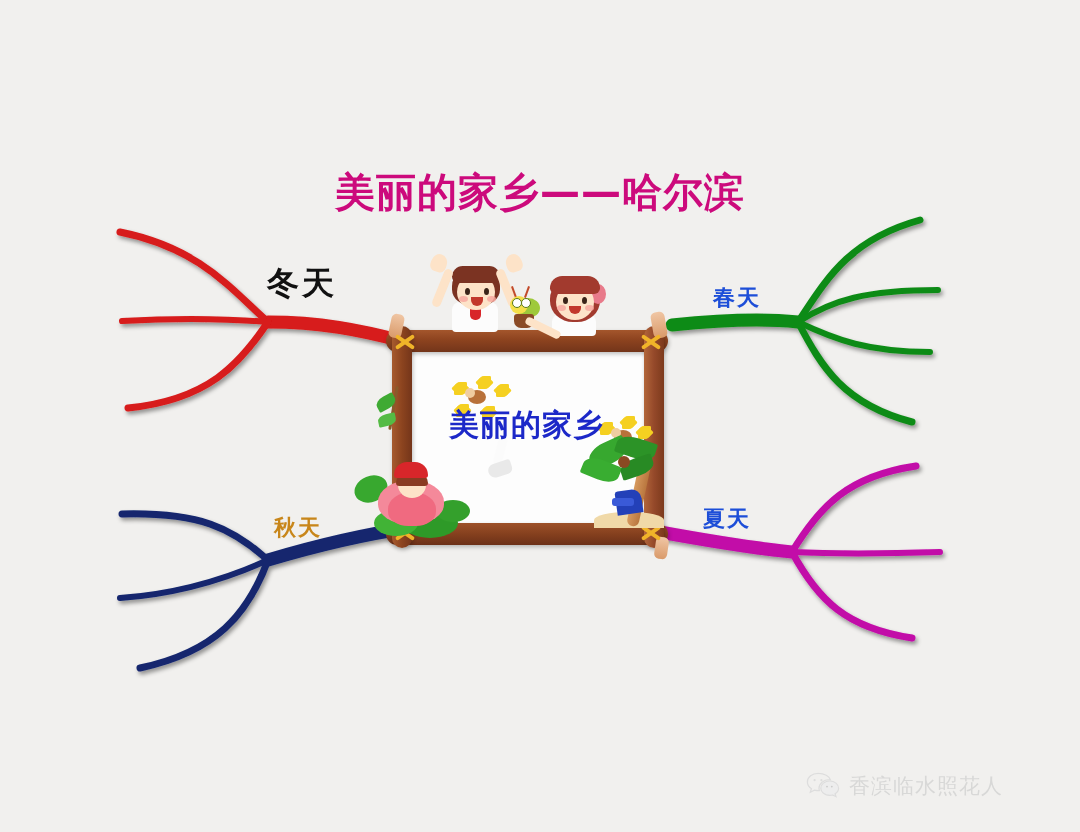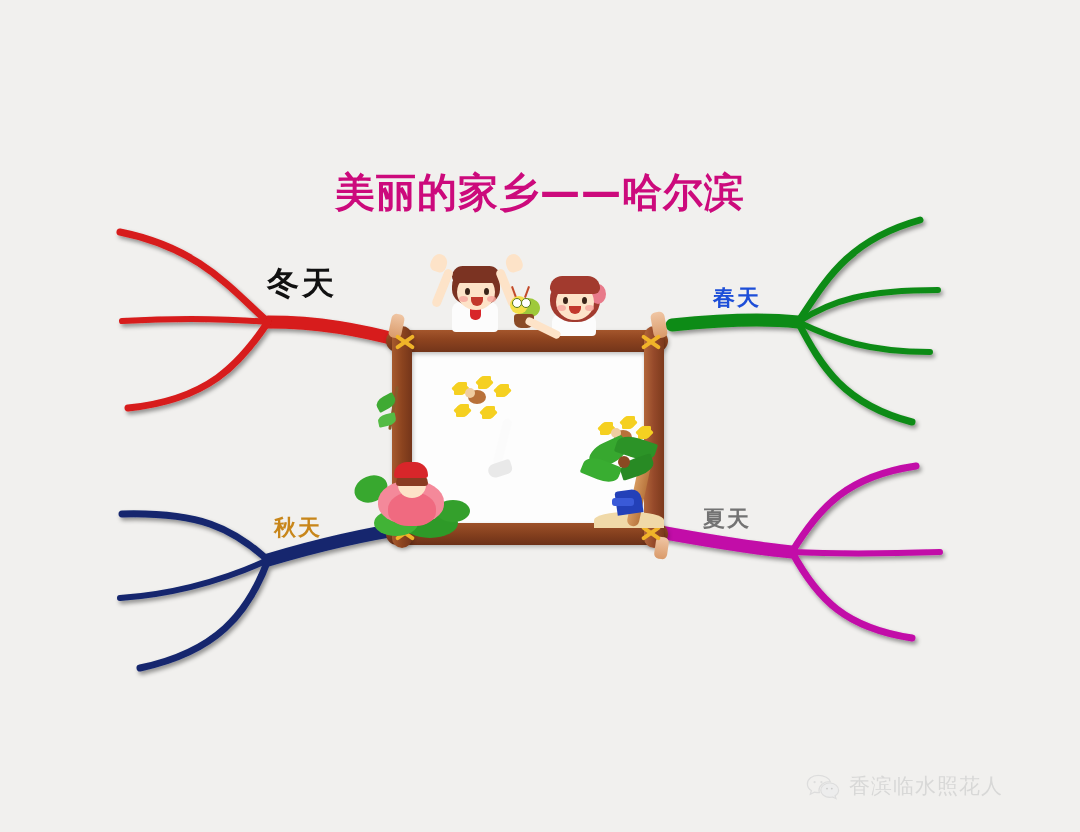--- a/index.html
+++ b/index.html
@@ -57,21 +57,21 @@
     font-size: 22px;
     font-weight: bold;
     color: #c8861a;
     letter-spacing: 2px;
   }
   #label-summer {
     left: 703px;
     top: 504px;
     font-size: 22px;
     font-weight: bold;
-    color: #737373;
+    color: #1d4ed8;
     letter-spacing: 2px;
   }
   #center-text {
     left: 449px;
     top: 405px;
     font-size: 30px;
     font-weight: bold;
     color: #1c28c8;
     letter-spacing: 1px;
     z-index: 40;
@@ -260,21 +260,21 @@
   #sprig-stem { position:absolute; left: 16px; top: 0px; width: 3px; height: 44px; background:#8a5a2a; border-radius:2px; transform: rotate(10deg); }
   #sprig-leaf1 { position:absolute; left: 0px; top: 10px; width: 20px; height: 13px; background:#3faa33; border-radius: 50% 8% 50% 8%; transform: rotate(-28deg); }
   #sprig-leaf2 { position:absolute; left: 2px; top: 28px; width: 18px; height: 12px; background:#55bb44; border-radius: 50% 8% 50% 8%; transform: rotate(-12deg); }
 
   
   #watermark {
     position: absolute;
     left: 806px;
     top: 772px;
     display: flex;
-    align-items: flex-end;
+    align-items: flex-start;
     gap: 9px;
     opacity: 0.92;
   }
   #wechat-icon { width: 34px; height: 26px; }
   #watermark-text {
     font-size: 21px;
     color: #d6d6d6;
     letter-spacing: 1px;
     font-family: "DejaVu Sans", "Liberation Sans", sans-serif;
   }
@@ -445,20 +445,21 @@
       <div class="frond" id="frond-1"></div>
       <div class="frond" id="frond-2"></div>
       <div class="frond" id="frond-3"></div>
       <div class="frond" id="frond-4"></div>
       <div id="coconut"></div>
       <div id="beach-chair"></div>
       <div id="beach-chair2"></div>
     </div>
   </div>
 
+  <div class="txt" id="center-text">美丽的家乡</div>
 
   <div id="watermark">
     <svg id="wechat-icon" viewBox="0 0 34 26">
       <path d="M12.2 1.3C6.2 1.3 1.4 5.2 1.4 10c0 2.7 1.6 5.1 4 6.7L4.3 20.3l4.1-2.1c1.2.3 2.5.5 3.8.5.4 0 .8 0 1.2-.1-.3-.8-.4-1.6-.4-2.4 0-4.7 4.6-8.5 10.3-8.5.4 0 .7 0 1.1.1C23.5 4.2 18.4 1.3 12.2 1.3z" fill="none" stroke="#dcdcdc" stroke-width="1.3"></path>
       <circle cx="8.6" cy="8.2" r="1.1" fill="#dcdcdc"></circle>
       <circle cx="15.4" cy="8.2" r="1.1" fill="#dcdcdc"></circle>
       <path d="M32.6 16.2c0-4-4-7.2-8.9-7.2s-8.9 3.2-8.9 7.2c0 4 4 7.2 8.9 7.2 1 0 2-.1 2.9-.4l3.4 1.7-.9-2.9c2.1-1.3 3.5-3.4 3.5-5.6z" fill="#ededed" stroke="#dcdcdc" stroke-width="1.2"></path>
       <circle cx="21" cy="14.6" r="0.95" fill="#c9c9c9"></circle>
       <circle cx="25.8" cy="14.6" r="0.95" fill="#c9c9c9"></circle>
     </svg>

